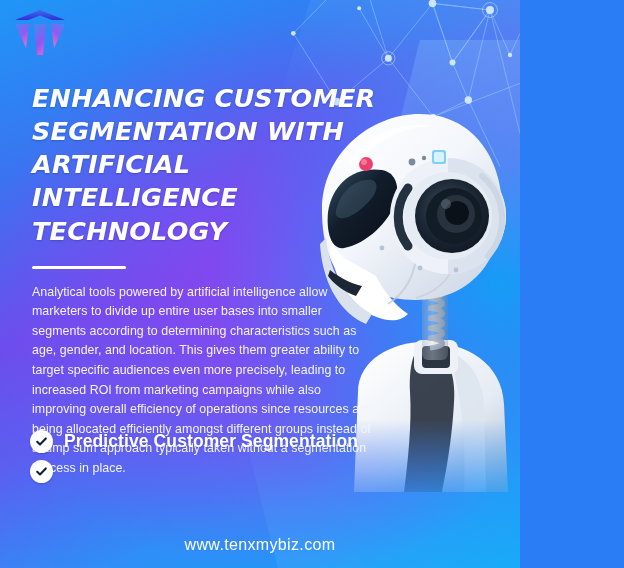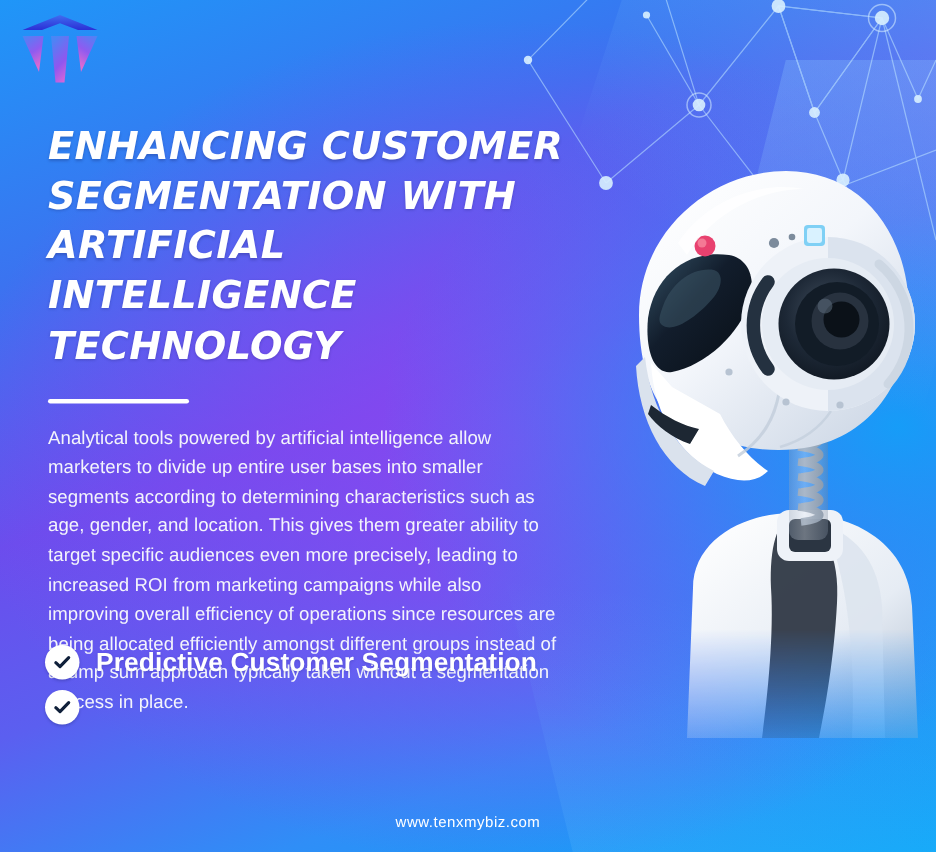--- a/index.html
+++ b/index.html
@@ -5,21 +5,21 @@
   * { margin:0; padding:0; box-sizing:border-box; }
   html,body { width:624px; height:568px; }
   body {
     font-family:"Liberation Sans", sans-serif;
     overflow:hidden;
     background:#2a7df5;
   }
 
   #poster {
     position:relative;
-    width:624px;
+    width:520px;
     height:568px;
     overflow:hidden;
     background:
       radial-gradient(120% 95% at 96% 50%, rgba(18,160,248,0.95) 0%, rgba(18,160,248,0.0) 46%),
       radial-gradient(95% 80% at 55% 52%, rgba(138,70,240,0.95) 0%, rgba(138,70,240,0.0) 62%),
       linear-gradient(160deg, #1f96f8 0%, #3b73f0 24%, #6b4ded 46%, #5b5ff0 62%, #2f8ef7 80%, #0aa6f8 100%);
   }
 
   
   .wedge {
@@ -124,21 +124,21 @@
     white-space:nowrap;
     text-shadow:0 1px 2px rgba(20,30,90,0.22);
   }
 
   
   .site-url {
     position:absolute;
     left:0; right:0;
     bottom:14px;
     text-align:center;
-    font-size:10px;
+    font-size:16px;
     color:#ffffff;
     letter-spacing:0.35px;
   }
 </style>
 </head>
 <body>
 
 <div id="poster">
 
   <div class="wedge wedge-a"></div>

